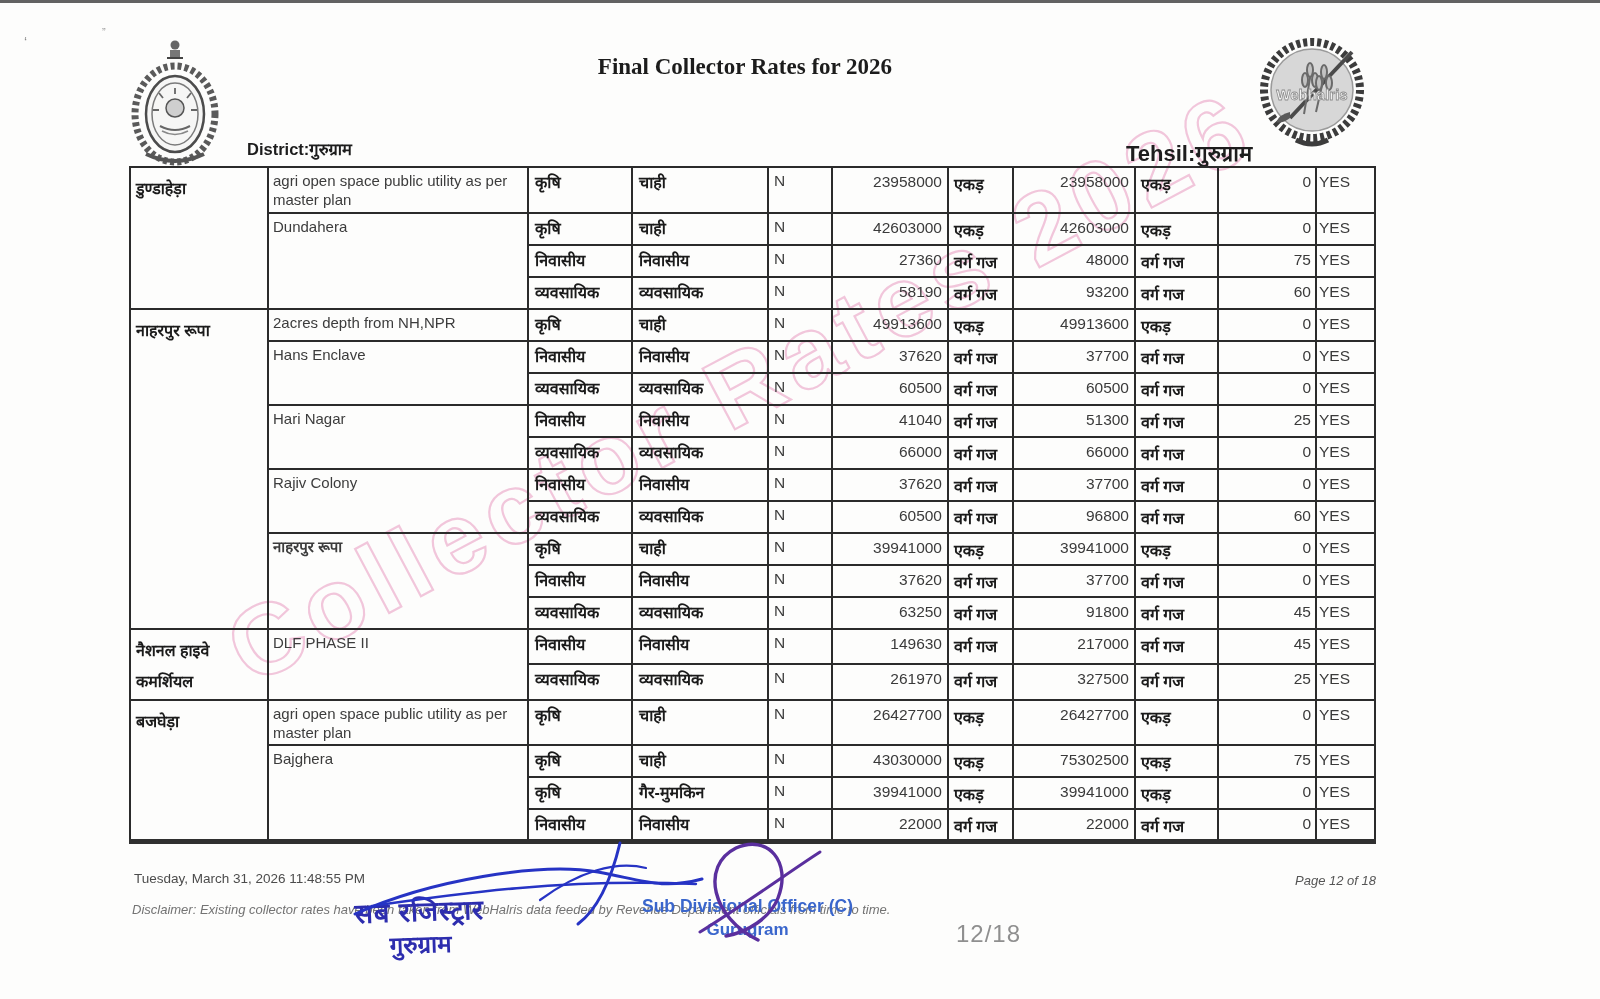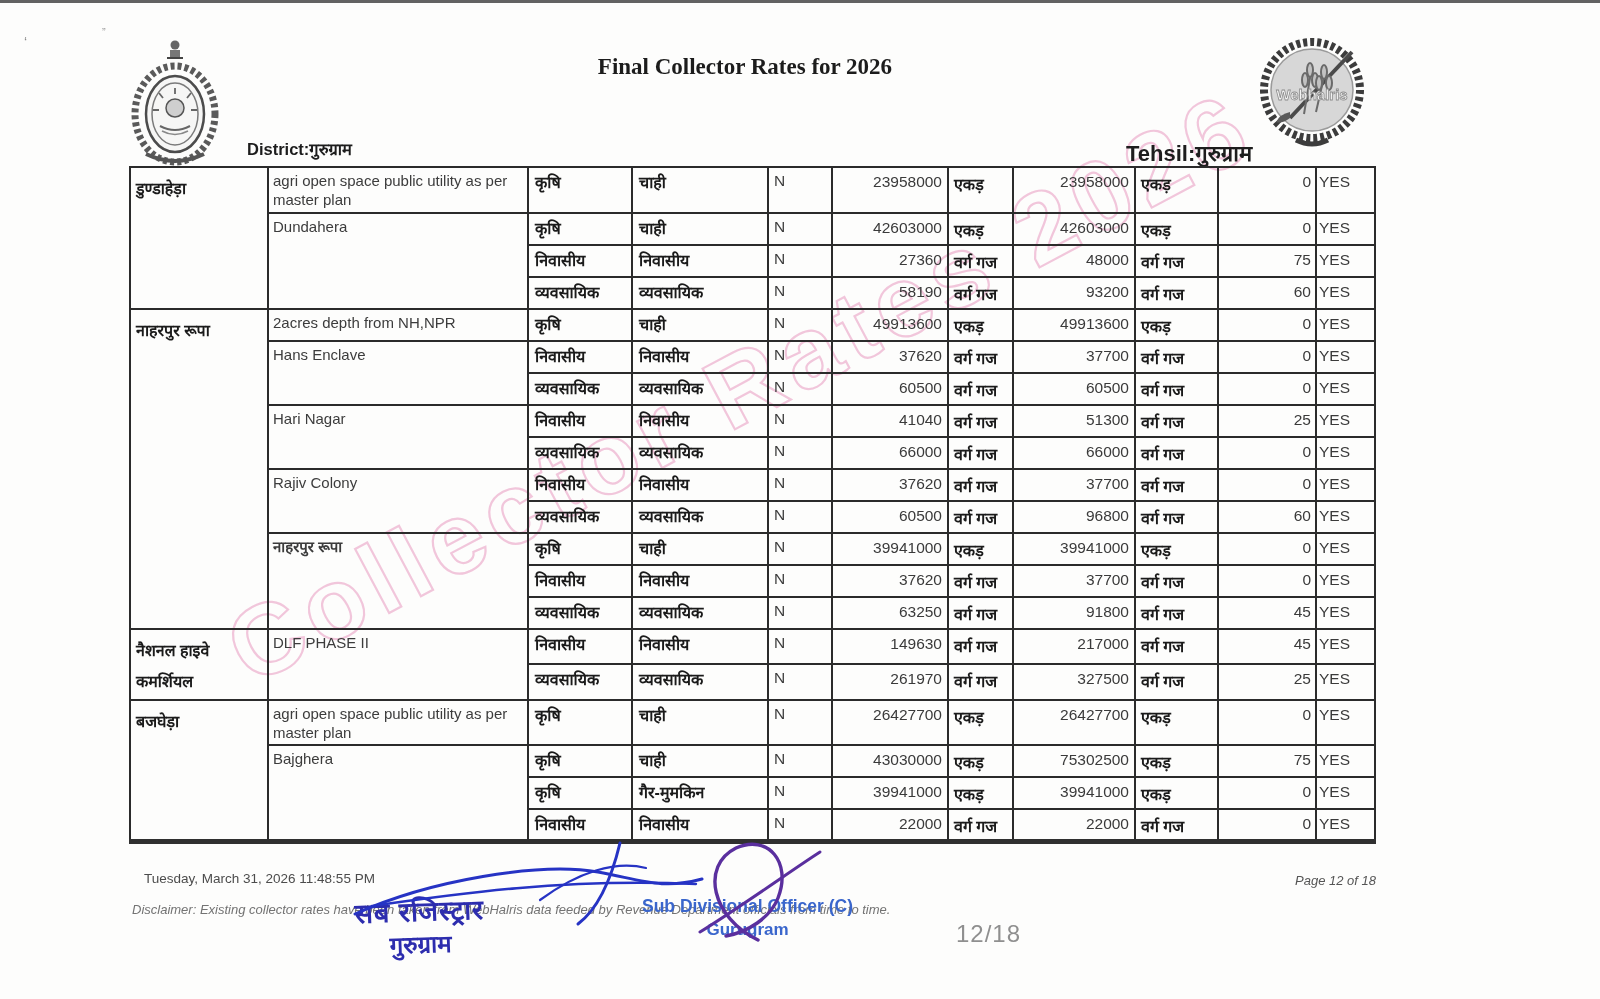--- a/index.html
+++ b/index.html
@@ -38,21 +38,21 @@
   .dev{font-weight:700;color:#1b1b1b;font-size:16px;}
   .village-cell{padding-top:5px;padding-left:5px;line-height:1.95;}
   .colony-cell{color:#3c3c3c;font-size:15px;padding-top:4px;}
   .cat-cell,.type-cell{padding-top:5px;padding-left:6px;}
   .flag-cell{padding-top:3px;padding-left:5px;color:#3d3d3d;}
   .num{text-align:right;padding-right:5px;padding-top:4px;color:#3a3a3a;}
   .unit{padding-top:7px;padding-left:5px;margin-left:25px;}
   .pct{text-align:right;padding-right:4px;padding-top:4px;color:#3a3a3a;}
   .yes{padding-left:2px;padding-top:4px;color:#3a3a3a;}
   
-  .generated-ts{left:144px;top:871px;font-size:13.5px;color:#4c4c4c;z-index:3;}
+  .generated-ts{left:134px;top:871px;font-size:13.5px;color:#4c4c4c;z-index:3;}
   .page-num{left:1196px;top:873px;width:180px;text-align:right;font-size:13px;font-style:italic;color:#555;z-index:3;}
   .disclaimer{left:132px;top:902px;width:800px;font-size:13px;font-style:italic;color:#737373;z-index:3;}
   .page-fraction{left:956px;top:920px;font-size:24px;color:#8f8f8f;letter-spacing:1px;z-index:3;}
   
   .registrar-stamp{left:300px;top:896px;width:240px;text-align:center;transform:rotate(-2deg);
     color:#2d2dae;z-index:5;line-height:1.25;}
   .registrar-stamp .l1{font-size:27px;font-weight:700;letter-spacing:1px;}
   .registrar-stamp .l2{font-size:24px;font-weight:700;}
   .sdo-stamp{left:630px;top:895px;width:235px;text-align:center;color:#3a66cc;z-index:5;line-height:1.35;}
   .sdo-stamp .l1{font-size:17.5px;font-weight:700;}

